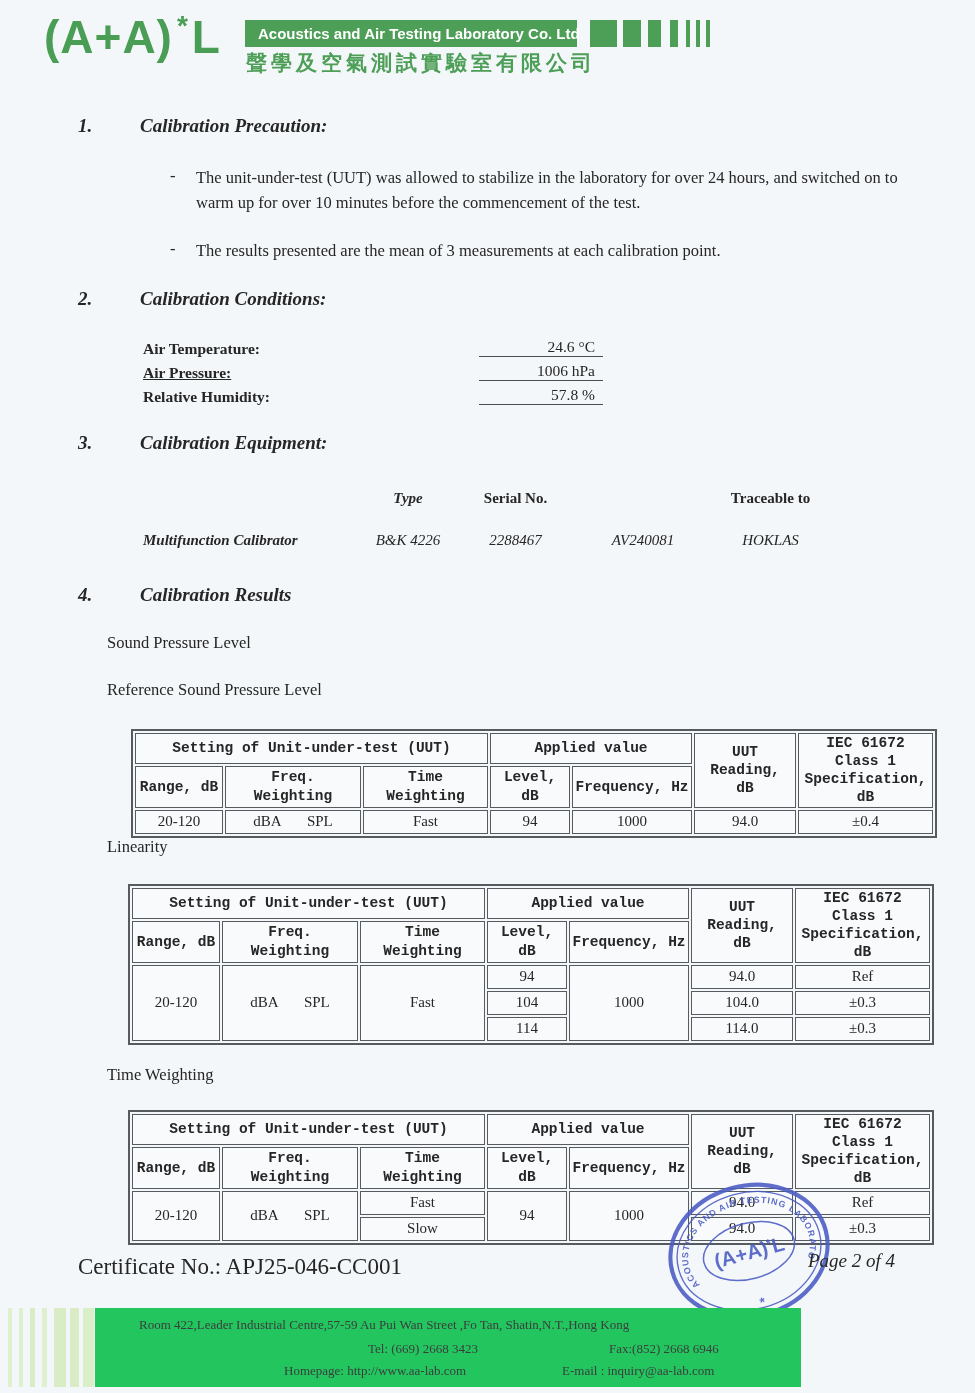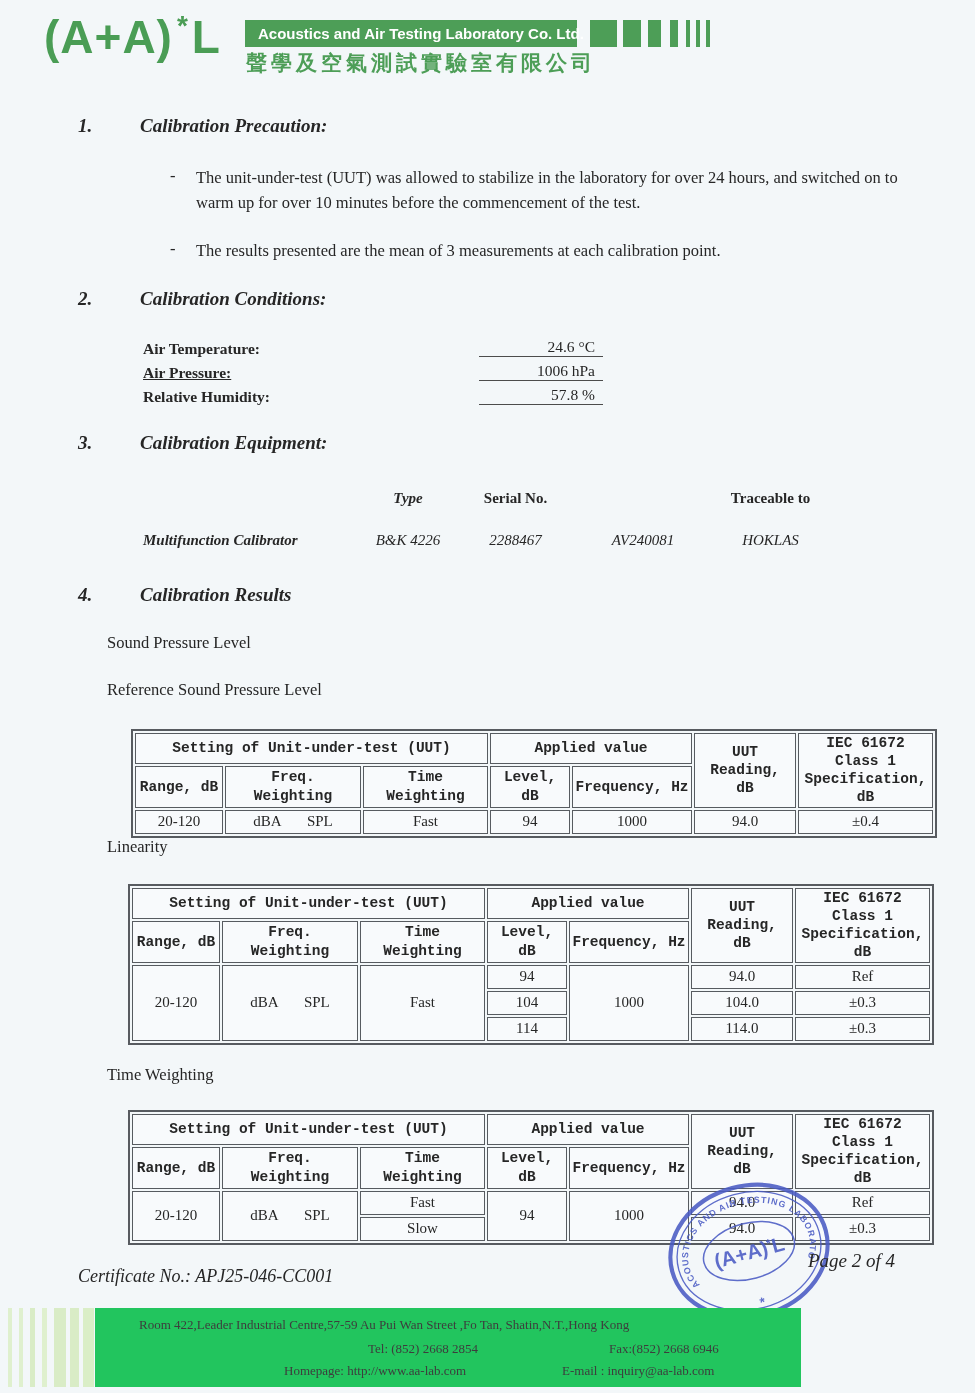--- a/index.html
+++ b/index.html
@@ -54,21 +54,21 @@
   }
   table.rt td, table.rt th {
     border:1.5px solid #575b60; background:rgba(252,254,255,0.55);
     text-align:center; vertical-align:middle; padding:0 2px; overflow:hidden;
   }
   table.rt th { font-weight:700; font-size:14.5px; line-height:1.25;font-family:Liberation Mono, monospace; }
   table.rt td { font-size:15px; }
   .fwcell { display:flex; justify-content:space-evenly; }
 
   
-  .cert { font-style:italic; font-size:18px;margin-top:12px; }
+  .cert { font-size:23px; }
   .pageno { font-style:italic; font-size:19px; }
   .addrbox {
     left:95px; top:1308px; width:706px; height:79px; background:#22c55e;
     font-family:Liberation Serif, serif; color:#3d3d3d; font-size:13px;
   }
   .addrbox span { position:absolute; white-space:nowrap; }
   .stripes { left:4px; top:1308px; width:90px; height:79px; }
   .stripes div { position:absolute; top:0; height:79px; }
 
   .stamp { left:664px; top:1180px; width:170px; height:142px; transform:rotate(-15deg); opacity:0.88; }
@@ -304,19 +304,19 @@
     <div style="left:15px;width:4px;background:#dff0ce;"></div>
     <div style="left:26px;width:5px;background:#d9ecc6;"></div>
     <div style="left:38px;width:5px;background:#dff0ce;"></div>
     <div style="left:50px;width:12px;background:#d9ecc6;"></div>
     <div style="left:66px;width:9px;background:#d9ecc6;"></div>
     <div style="left:79px;width:11px;background:#daeec7;"></div>
   </div>
 
   <div class="abs addrbox">
     <span style="left:44px;top:9px;">Room 422,Leader Industrial Centre,57-59 Au Pui Wan Street ,Fo Tan, Shatin,N.T.,Hong Kong</span>
-    <span style="left:273px;top:33px;">Tel:  (852) 2668 2854</span>
+    <span style="left:273px;top:33px;">Tel:  (669) 2668 3423</span>
     <span style="left:514px;top:33px;">Fax:(852) 2668 6946</span>
     <span style="left:189px;top:55px;">Homepage: http://www.aa-lab.com</span>
     <span style="left:467px;top:55px;">E-mail : inquiry@aa-lab.com</span>
   </div>
 
 </div>
 
 </body></html>

